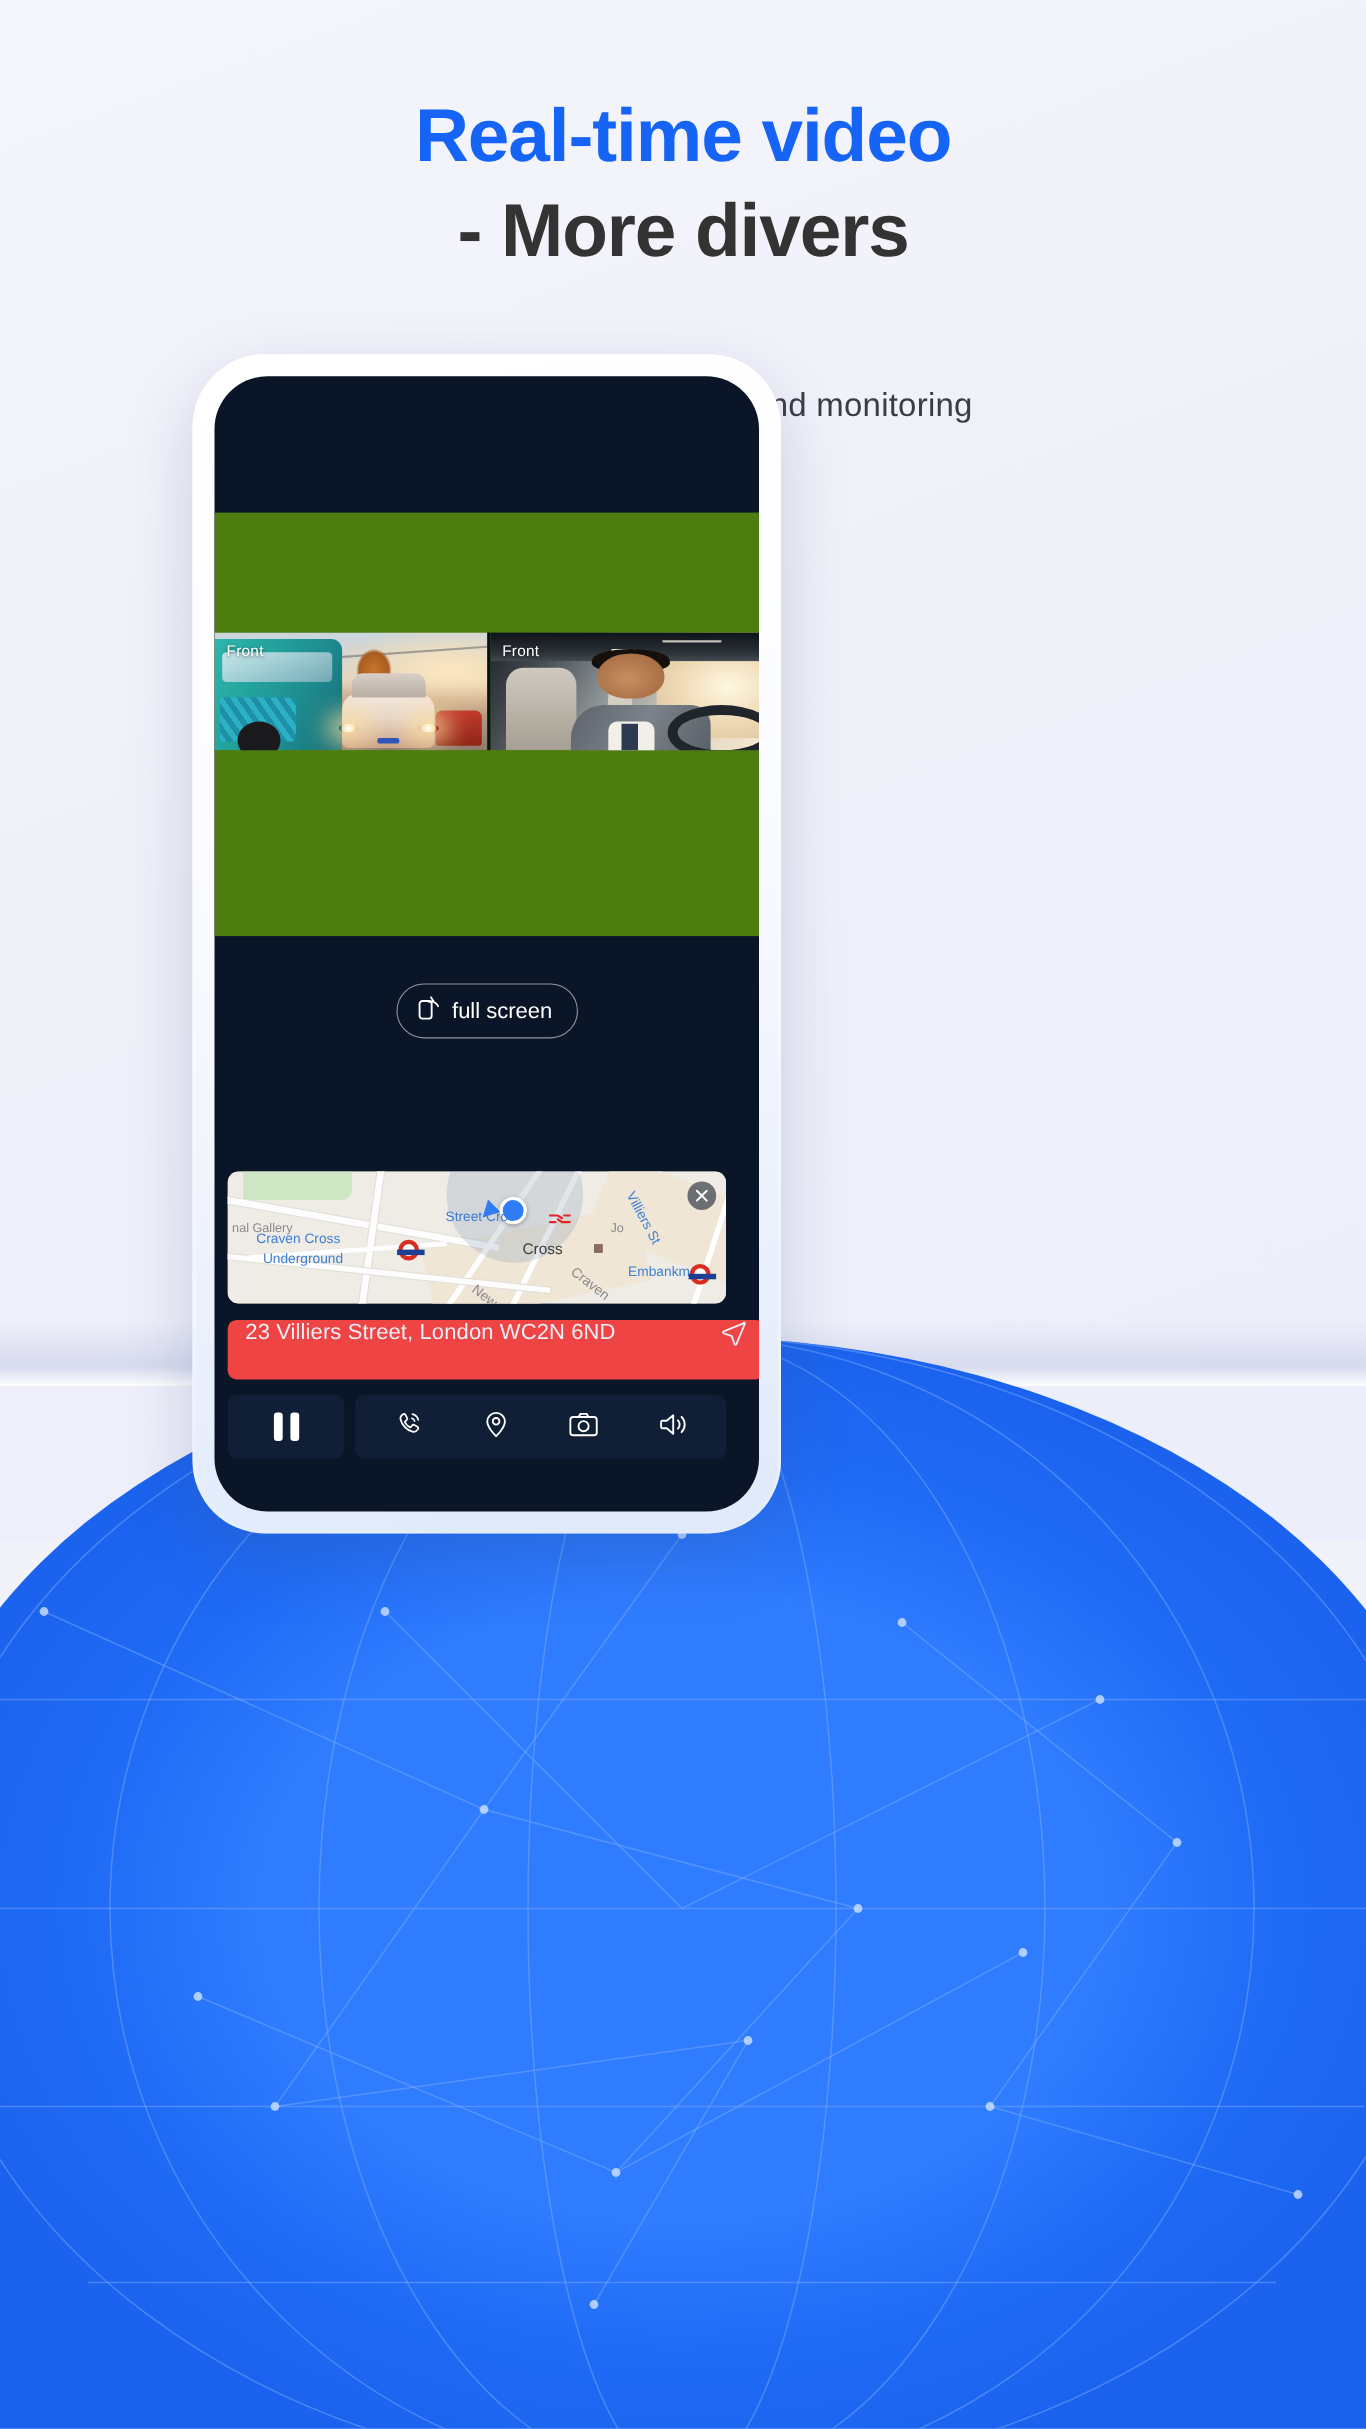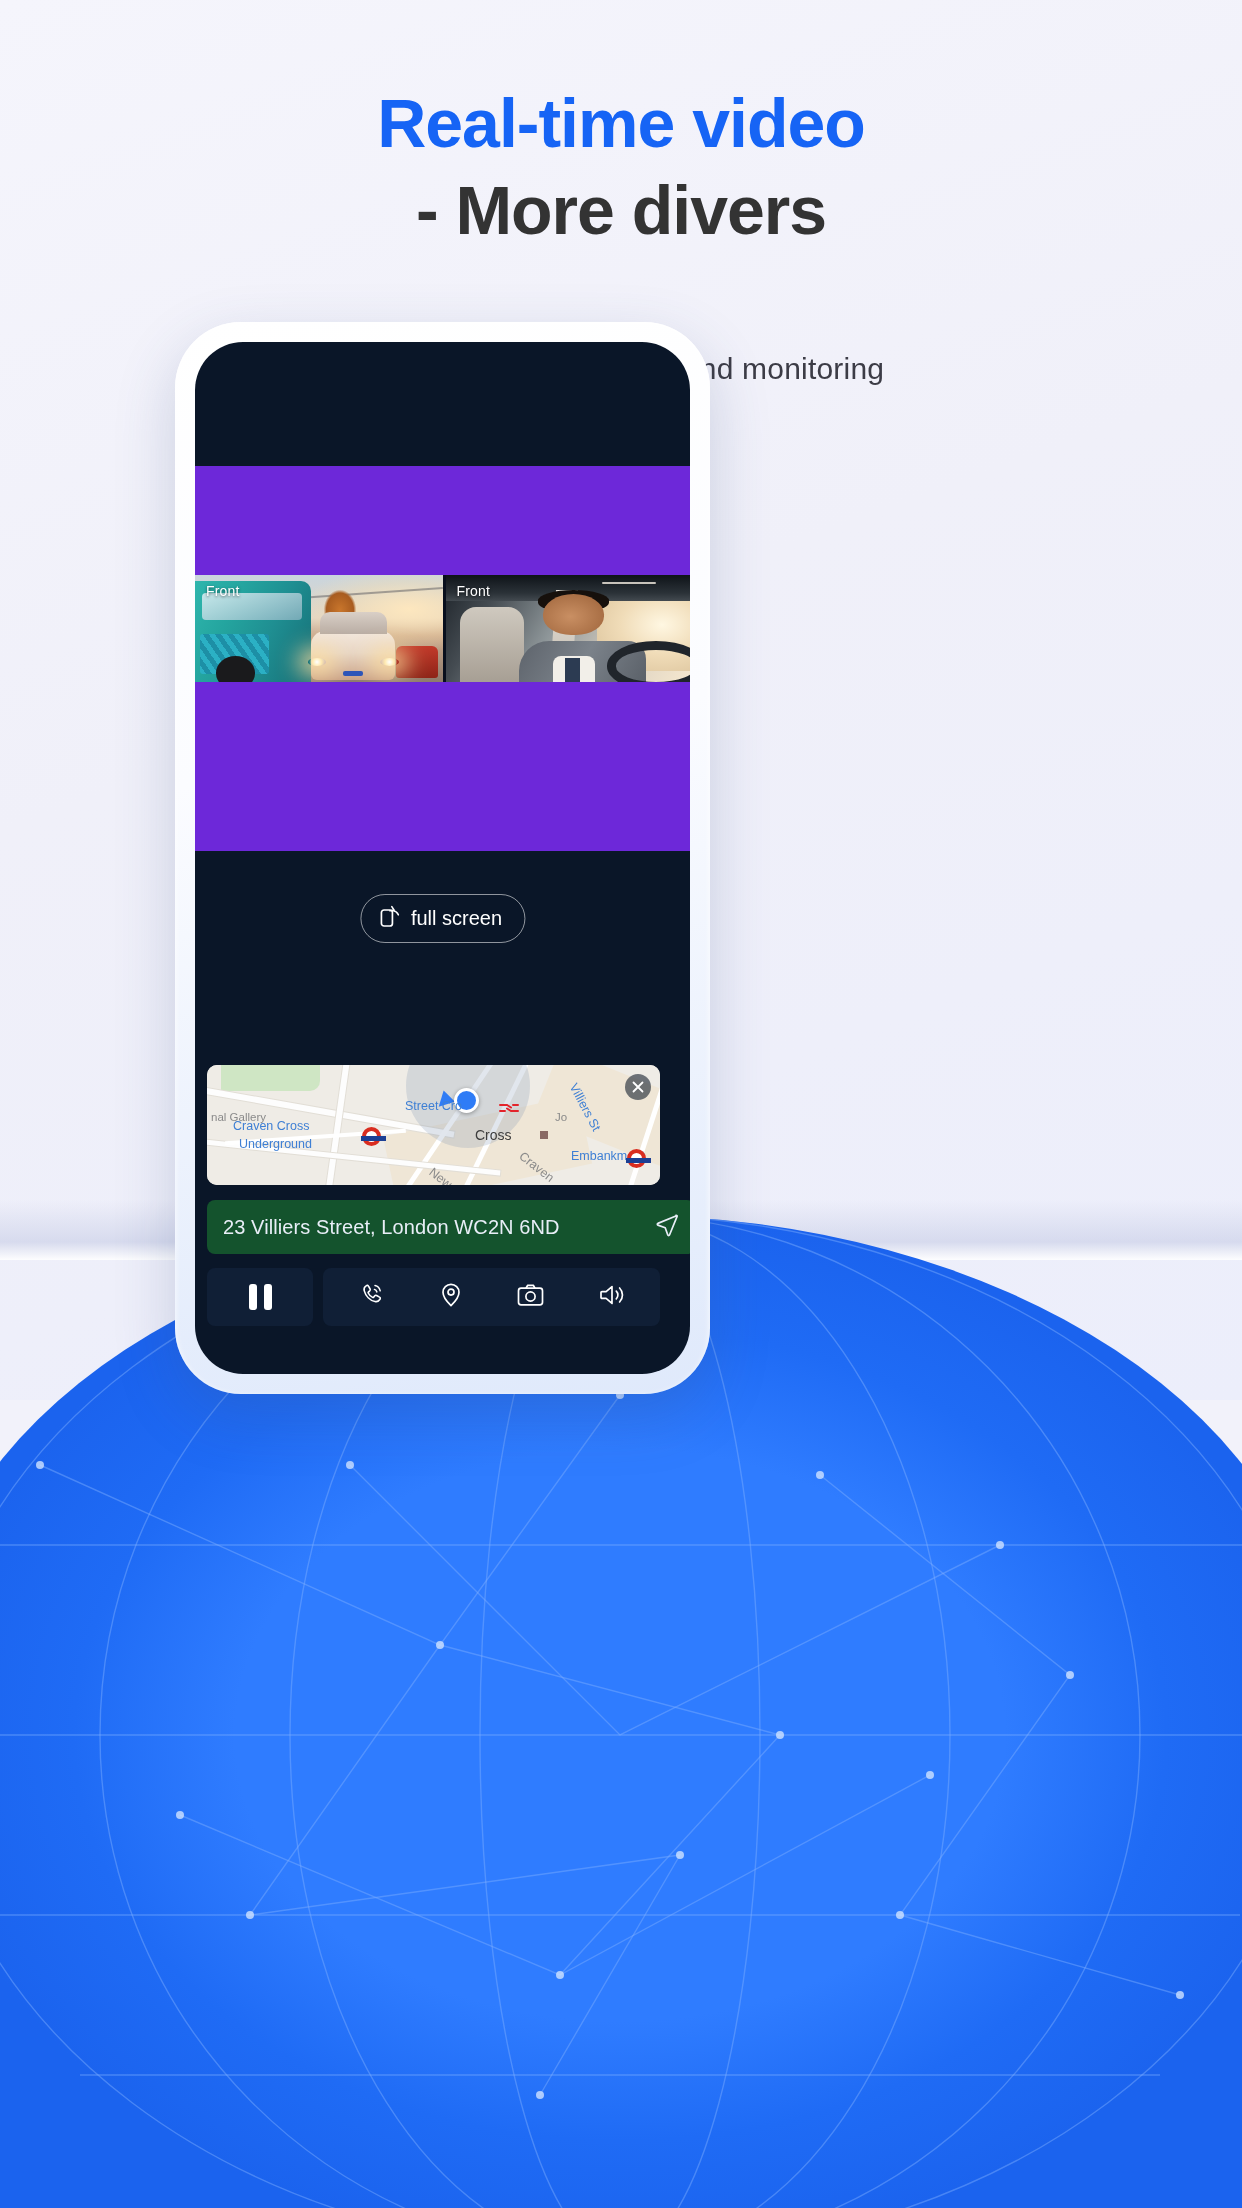--- a/index.html
+++ b/index.html
@@ -85,21 +85,21 @@
     position: absolute; left: 0; top: 62px; width: 100%; height: 62px;
     display: flex; align-items: center; color: #fff;
   }
   .nav-back { width: 76px; display: flex; justify-content: center; cursor: pointer; }
   .nav-title { flex: 1; text-align: center; font-size: 26px; font-weight: 400; letter-spacing: .3px; }
   .nav-action { width: 118px; text-align: center; font-size: 19px; font-weight: 600; letter-spacing: .2px; }
 
   
   .video-area {
     position: absolute; left: 0; top: 124px; width: 100%; height: 385px;
-    background: #6d28d9;
+    background: #4d7c0f;
   }
   .tiles {
     position: absolute; left: 0; top: 109px; width: 100%; height: 107px;
     display: flex;
   }
   .tile { position: relative; width: 50%; height: 100%; overflow: hidden; }
   .tile + .tile { border-left: 3px solid #080f1d; }
   .tile-label {
     position: absolute; left: 11px; top: 8px; z-index: 3;
     color: #fff; font-size: 14px; letter-spacing: .2px;
@@ -230,22 +230,22 @@
   .poi-sq { position:absolute; width:8px; height:8px; background:#8a6a64; }
   .map-close {
     position:absolute; right:9px; top:9px; width:26px; height:26px;
     background: rgba(40,48,60,.66); border-radius:50%;
     display:flex; align-items:center; justify-content:center; cursor:pointer;
   }
 
   
   .addr {
     position: absolute; left: 12px; top: 858px; width: 488px; height: 54px;
-    background: #14532d; border-radius: 8px;
-    display: flex; align-items: center; padding: 0 16px; gap: 10px;
+    background: #ef4444; border-radius: 8px;
+    display: flex; align-items: flex-start; padding: 0 16px; gap: 10px;
   }
   .addr-text { flex:1; color:#e8eef7; font-size: 20px; letter-spacing:.1px; }
 
   
   .toolbar {
     position: absolute; left: 12px; top: 926px; width: 453px; height: 58px;
     display: flex; align-items: center; gap: 10px;
   }
   .tb-pause {
     width: 106px; height: 100%; background:#101f36; border-radius:8px;

